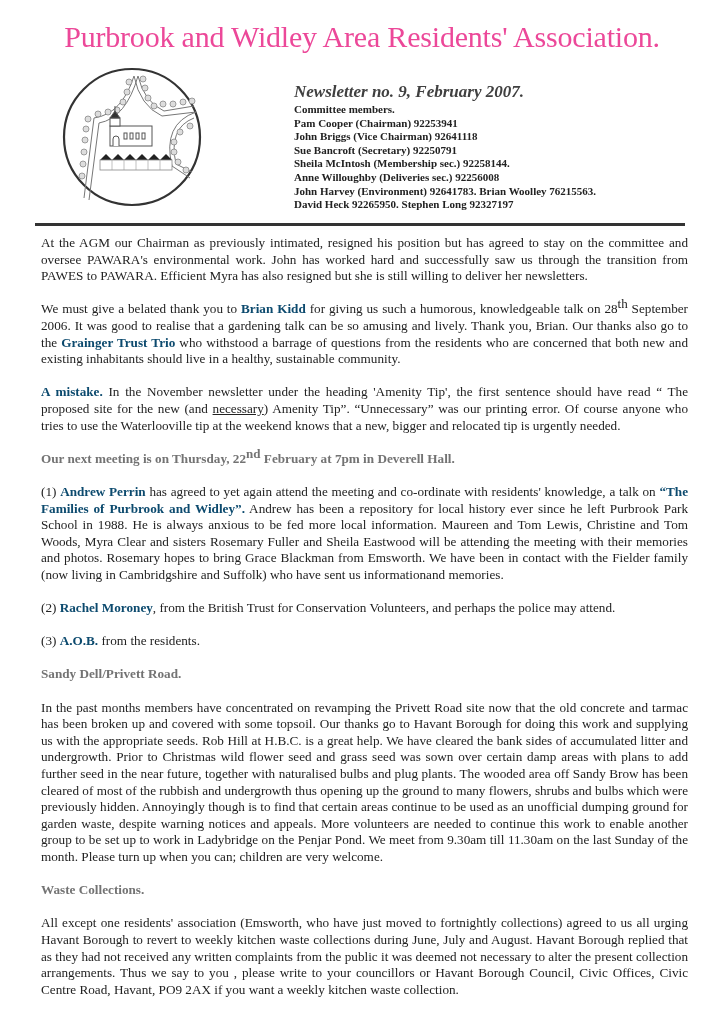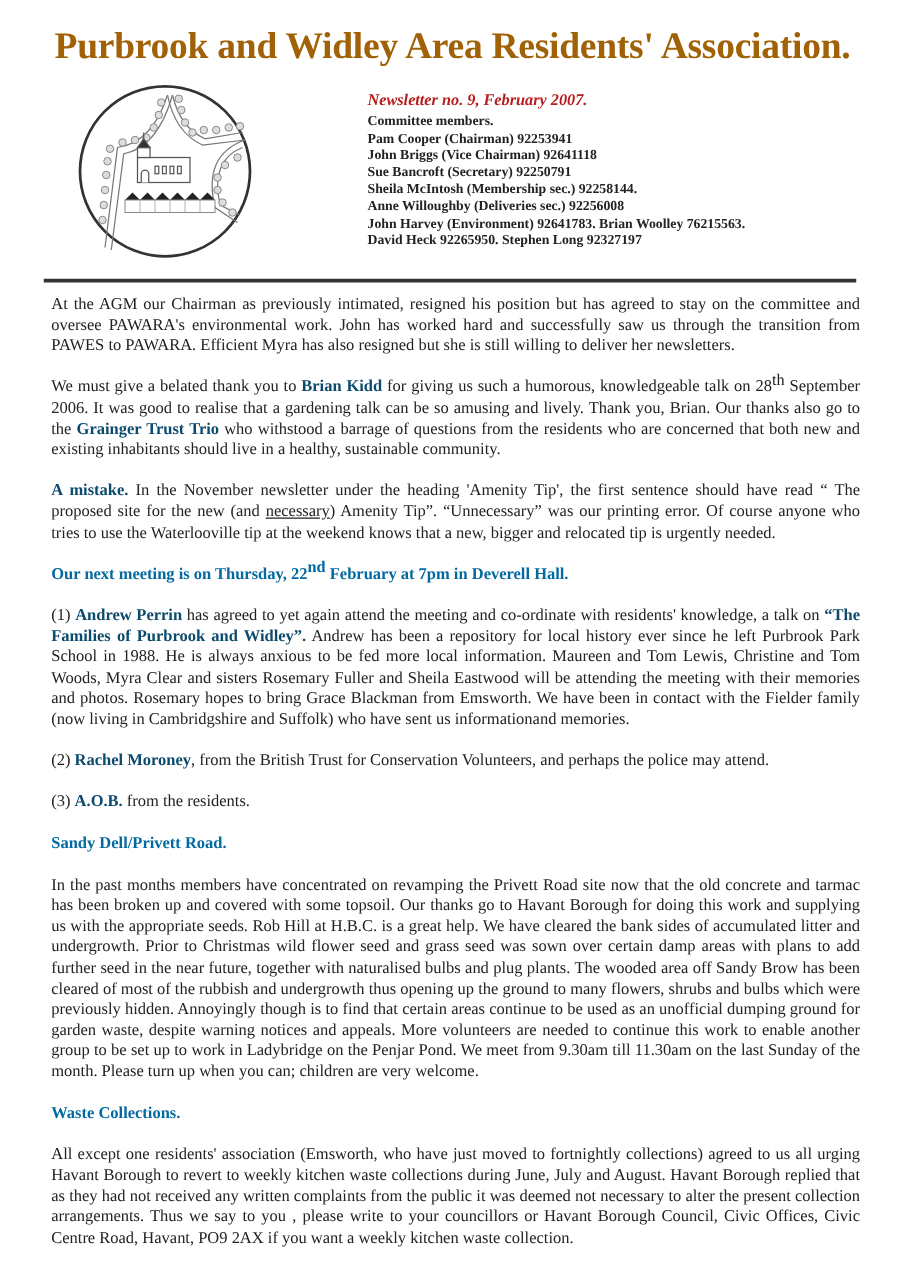--- a/index.html
+++ b/index.html
@@ -1,31 +1,31 @@
 <!DOCTYPE html>
 <html><head>
 <meta charset="utf-8">
 <style>
   html, body { margin:0; padding:0; background:#ffffff; }
   body { width:724px; height:1024px; position:relative; overflow:hidden; color:#1a1a1a;
          font-family:"Liberation Serif", "DejaVu Serif", serif; }
   .title { position:absolute; left:0; top:20px; width:724px; text-align:center;
-           font-size:30px; font-weight:bold; letter-spacing:-0.2px; color:#a16207; }
+           font-size:30px; font-weight:normal; letter-spacing:-0.2px; color:#ec4899; }
   .logo { position:absolute; left:62px; top:66px; width:140px; height:142px; }
   .masthead-right { position:absolute; left:294px; top:69px; width:420px; }
-  .newsletter-no { font-size:13px; font-weight:bold; font-style:italic; line-height:22px; color:#b91c1c; }
+  .newsletter-no { font-size:17px; font-weight:bold; font-style:italic; line-height:22px; color:#404040;margin-top:12px; }
   .committee { font-size:11px; font-weight:bold; line-height:13.6px; color:#222; }
   .rule { position:absolute; left:35px; top:223px; width:650px; height:3px; background:#333; }
   .content { position:absolute; left:41px; top:235px; width:647px; font-size:13.2px; line-height:16.6px; color:#222; }
   .content p { margin:0 0 16.6px 0; text-align:justify; }
   .b { font-weight:bold; color:#0c4a6e; }
   .u { text-decoration:underline; }
   sup { font-size:13px; line-height:0; }
   .item { margin:0; text-align:justify; }
-  .h { font-weight:bold; color:#0369a1; margin:0; }
+  .h { font-weight:bold; color:#737373; margin:0; }
 </style>
 </head>
 <body>
 
 <div class="title">Purbrook and Widley Area Residents' Association.</div>
 
 <div class="logo">
   <svg width="140" height="142" viewBox="0 0 140 142">
     <circle cx="70" cy="71" r="68" fill="#fff" stroke="#333" stroke-width="2.2"></circle>
 

